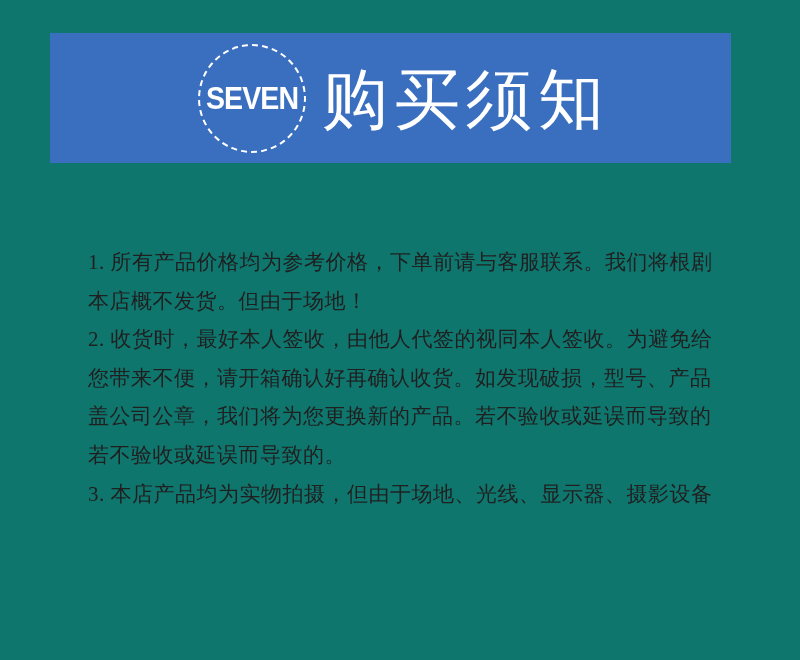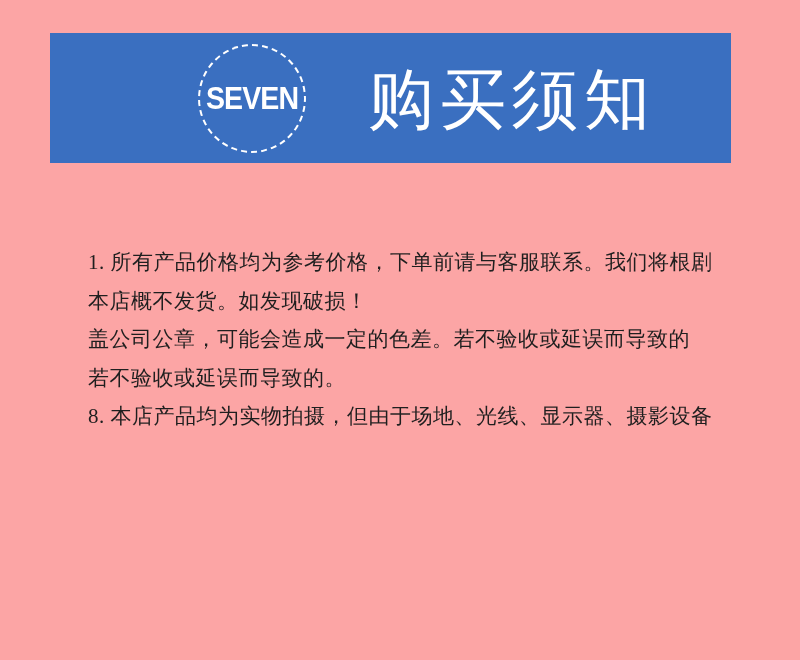--- a/index.html
+++ b/index.html
@@ -4,21 +4,21 @@
 <style>
   html, body {
     margin: 0;
     padding: 0;
     background: #ffffff;
   }
   .page {
     position: relative;
     width: 800px;
     height: 660px;
-    background: #fca5a5;
+    background: #0f766e;
     overflow: hidden;
     font-family: "Liberation Serif", serif;
   }
 
   
   .banner {
     position: absolute;
     left: 50px;
     top: 33px;
     width: 681px;
@@ -50,21 +50,20 @@
     position: absolute;
     left: 272px;
     top: 0;
     height: 130px;
     line-height: 134px;
     color: #ffffff;
     font-family: "Liberation Serif", serif;
     font-size: 66px;
     letter-spacing: 6px;
     white-space: nowrap;
-    margin-left: 46px;
   }
 
   
   .notice {
     position: absolute;
     left: 88px;
     top: 243px;
     width: 640px;
     color: #1f1f1f;
   }
@@ -83,19 +82,21 @@
 
   <div class="banner">
     <div class="logo-circle">
       <span class="logo-text">SEVEN</span>
     </div>
     <div class="banner-title">购买须知</div>
   </div>
 
   <div class="notice">
     <div class="notice-line">1. 所有产品价格均为参考价格，下单前请与客服联系。我们将根剧</div>
-    <div class="notice-line">本店概不发货。如发现破损！</div>
-    <div class="notice-line">盖公司公章，可能会造成一定的色差。若不验收或延误而导致的</div>
+    <div class="notice-line">本店概不发货。但由于场地！</div>
+    <div class="notice-line">2. 收货时，最好本人签收，由他人代签的视同本人签收。为避免给</div>
+    <div class="notice-line">您带来不便，请开箱确认好再确认收货。如发现破损，型号、产品</div>
+    <div class="notice-line">盖公司公章，我们将为您更换新的产品。若不验收或延误而导致的</div>
     <div class="notice-line">若不验收或延误而导致的。</div>
-    <div class="notice-line">8. 本店产品均为实物拍摄，但由于场地、光线、显示器、摄影设备</div>
+    <div class="notice-line">3. 本店产品均为实物拍摄，但由于场地、光线、显示器、摄影设备</div>
   </div>
 
 </div>
 
 </body></html>

